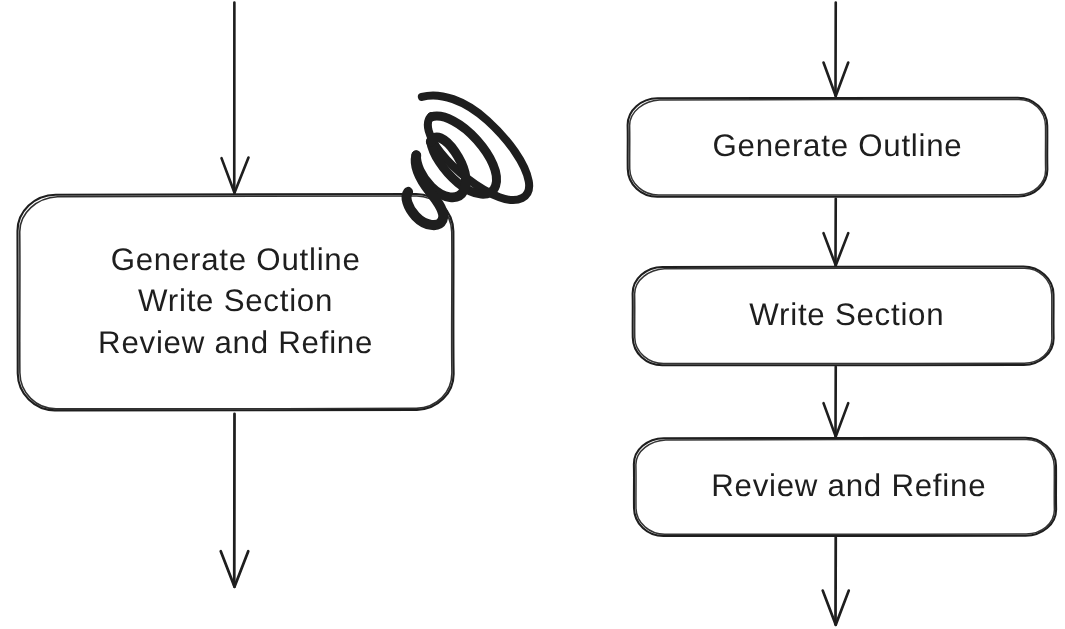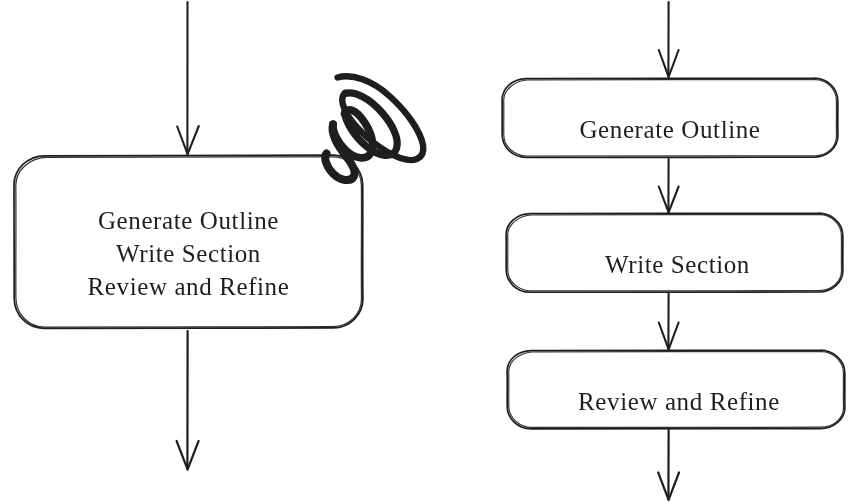--- a/index.html
+++ b/index.html
@@ -25,24 +25,23 @@
     height: 503px;
   }
   .node-label {
     position: absolute;
     display: flex;
     flex-direction: column;
     align-items: center;
     justify-content: center;
     text-align: center;
     color: #1e1e1e;
-    font-family: Liberation Serif, serif;
+    font-family: Liberation Sans, sans-serif;
     pointer-events: none;
     white-space: nowrap;
-    margin-top: 12px;
   }
   .node-label .line {
     display: block;
     line-height: 1.32;
     letter-spacing: 0.6px;
   }
   
   #left-node-label {
     left: 14px;
     top: 155px;

